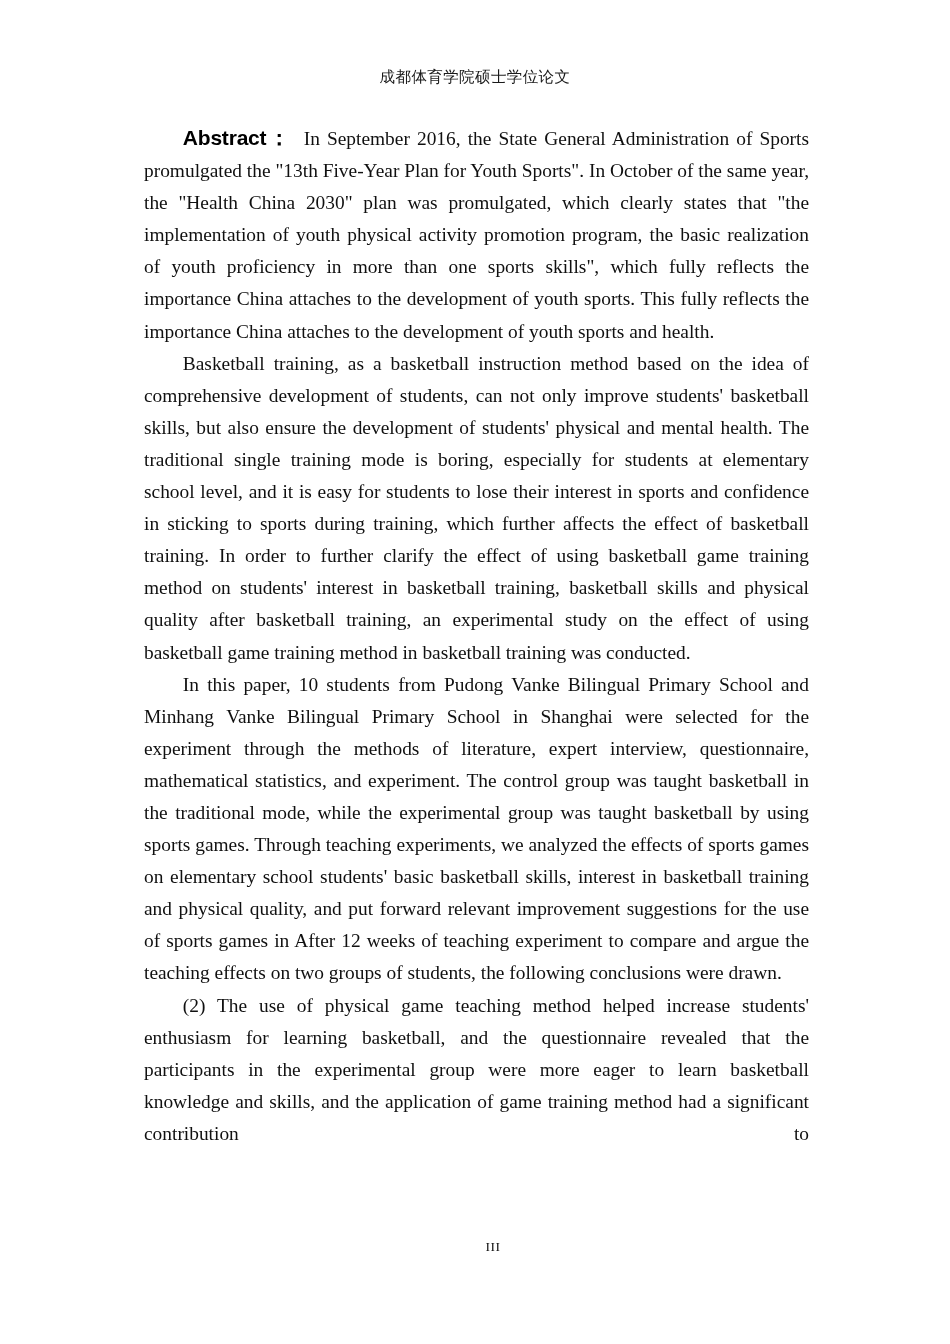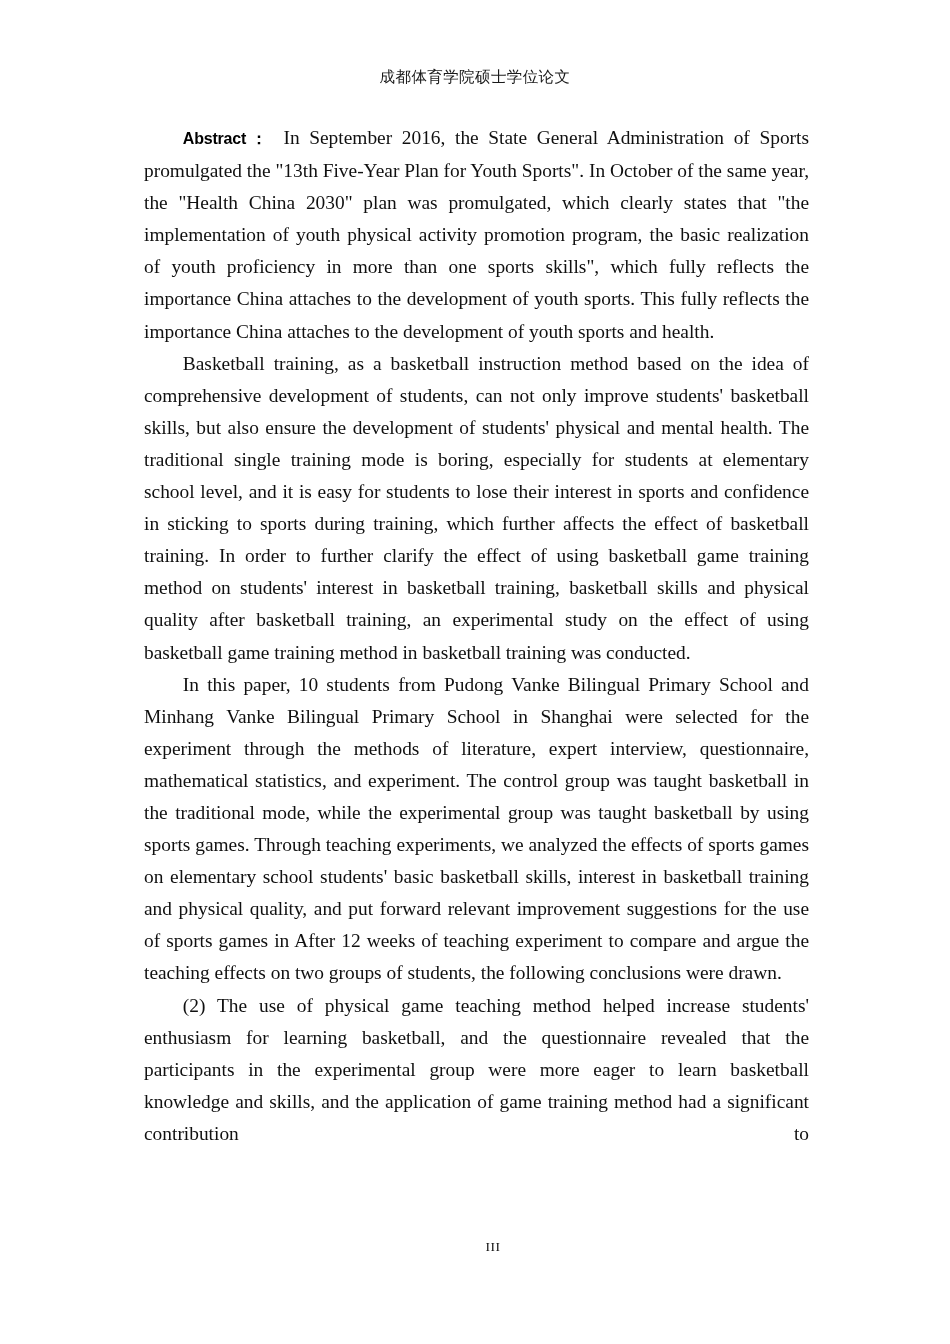--- a/index.html
+++ b/index.html
@@ -55,21 +55,21 @@
   
   .para.flush-last::after {
     content: "";
     display: inline-block;
     width: 100%;
   }
 
   .abstract-label {
     font-family: "Liberation Sans", "DejaVu Sans", sans-serif;
     font-weight: bold;
-    font-size: 16px;
+    font-size: 21px;
     letter-spacing: -0.2px;
     color: #000000;
   }
   .abstract-gap {
     display: inline-block;
     width: 12px;
   }
 
   
   .folio {

